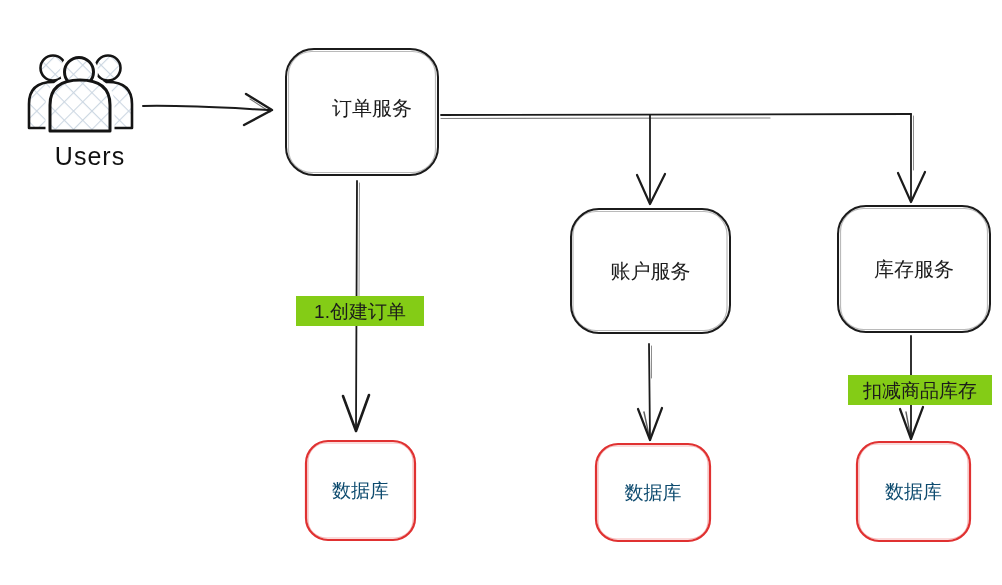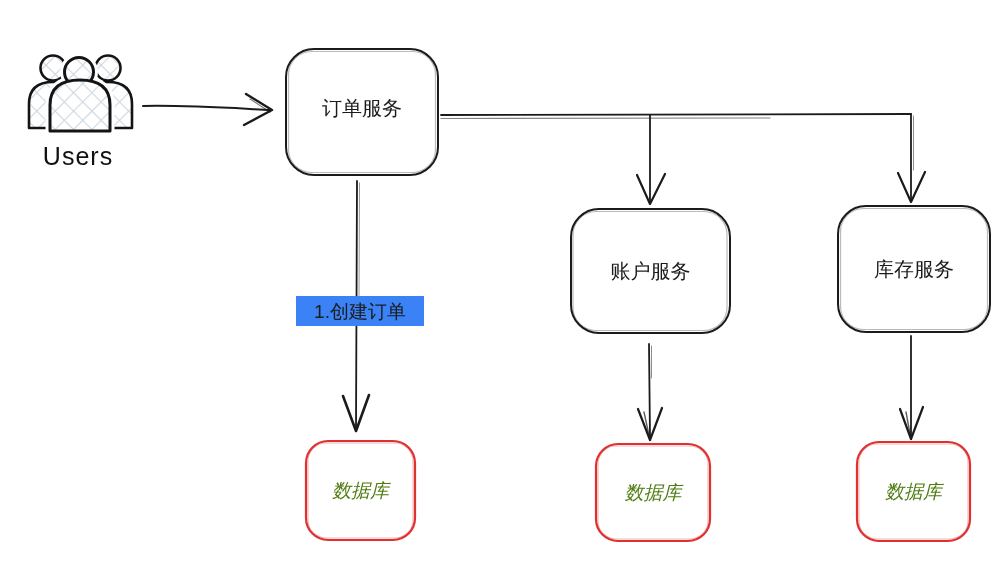--- a/index.html
+++ b/index.html
@@ -13,27 +13,27 @@
   #sketch-layer{position:absolute;left:0;top:0;width:1002px;height:585px;}
   .lbl{
     position:absolute;
     display:flex;align-items:center;justify-content:center;
     color:#1b1b1b;
     white-space:nowrap;
     line-height:1;
     user-select:none;
   }
   .node-lbl{font-size:20px;}
-  .db-lbl{font-size:19px;color:#4d7c0f;font-style:italic;}
-  .edge-lbl{font-size:19px;background:#3b82f6;padding:2px 3px;}
+  .db-lbl{font-size:19px;color:#0c4a6e;}
+  .edge-lbl{font-size:19px;background:#84cc16;padding:2px 3px;}
   .users-lbl{font-size:25px;letter-spacing:1px;color:#111111;}
   .watermark{font-size:13px;color:#c9c9c9;justify-content:flex-end;}
   
-  #users-label{left:20px;top:141px;width:116px;height:30px;}
-  #order-label{left:286px;top:49px;width:152px;height:118px;}
+  #users-label{left:32px;top:141px;width:116px;height:30px;}
+  #order-label{left:296px;top:49px;width:152px;height:118px;}
   #account-label{left:571px;top:209px;width:159px;height:124px;}
   #inventory-label{left:838px;top:206px;width:152px;height:126px;}
   #order-db-label{left:306px;top:441px;width:109px;height:99px;}
   #account-db-label{left:596px;top:444px;width:114px;height:97px;}
   #inventory-db-label{left:857px;top:442px;width:113px;height:99px;}
   #edge-create-order{left:296px;top:296px;width:122px;height:26px;}
   #edge-deduct-balance{left:586px;top:383px;width:116px;height:26px;}
   #edge-deduct-stock{left:848px;top:375px;width:138px;height:26px;}
   #watermark{left:858px;top:555px;width:136px;height:20px;}
 </style>
@@ -141,14 +141,15 @@
 
   <div class="lbl db-lbl" id="order-db-label">数据库</div>
 
   <div class="lbl db-lbl" id="account-db-label">数据库</div>
 
   <div class="lbl db-lbl" id="inventory-db-label">数据库</div>
 
   <div class="lbl edge-lbl" id="edge-create-order">1.创建订单</div>
 
 
+  <div class="lbl edge-lbl" id="edge-deduct-stock">扣减商品库存</div>
 
 </div>
 
 </body></html>

